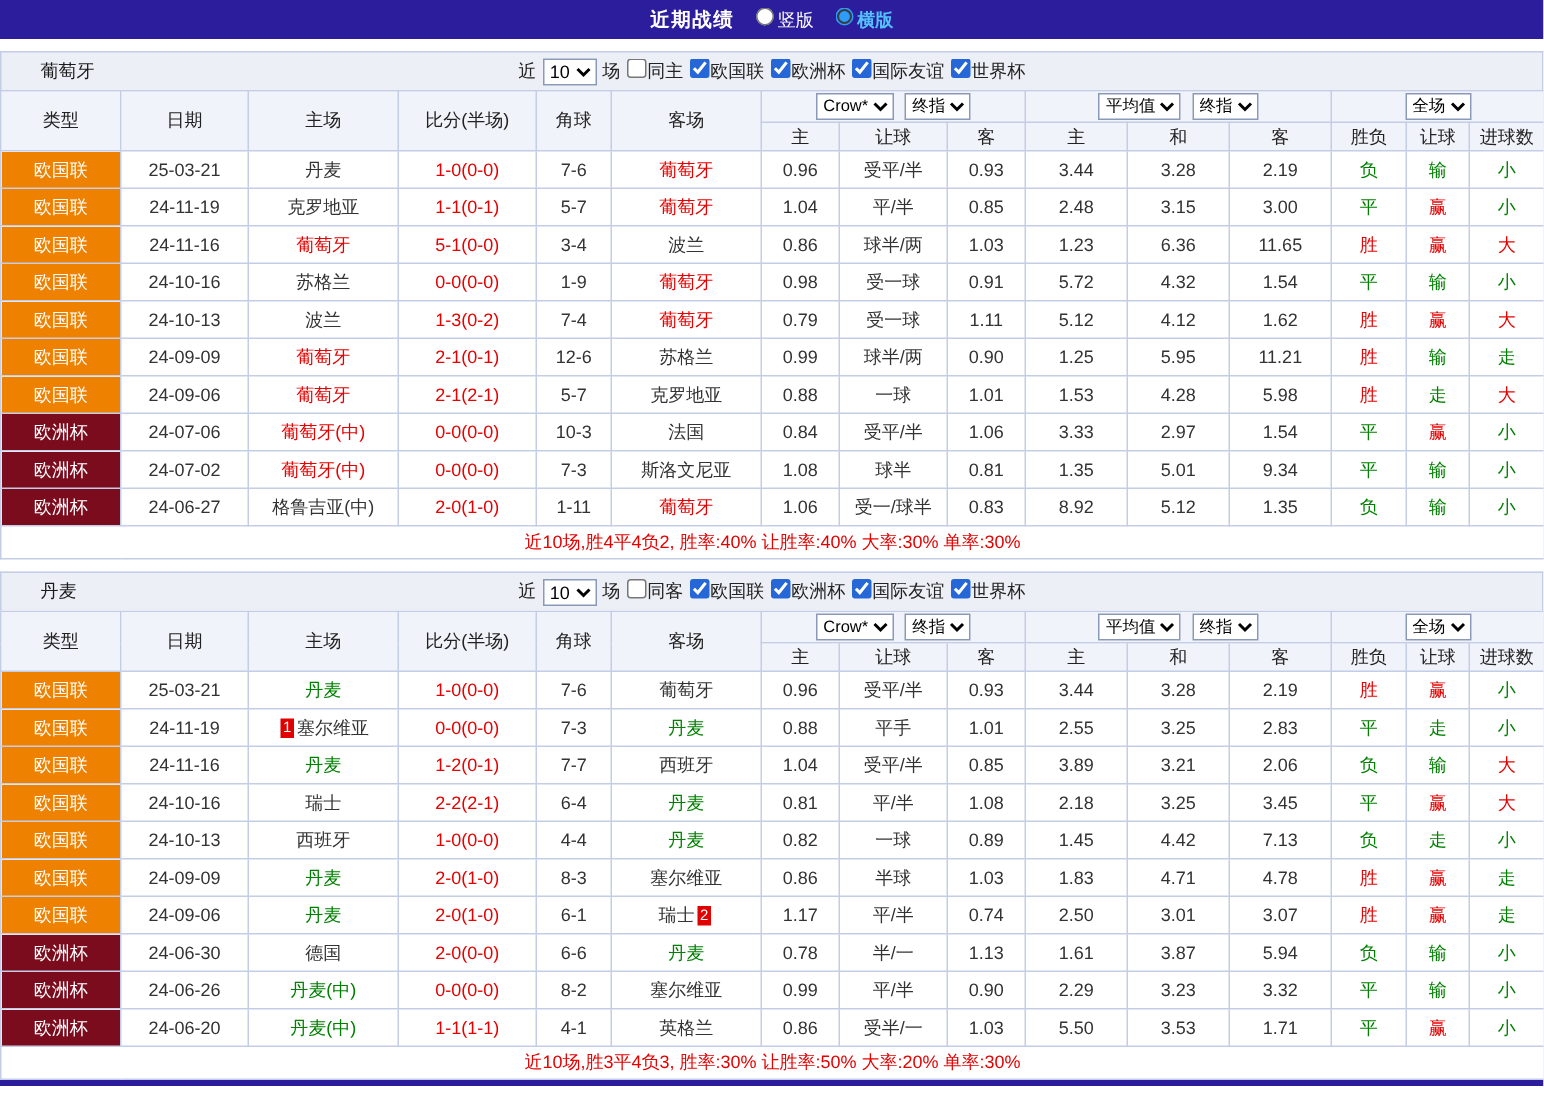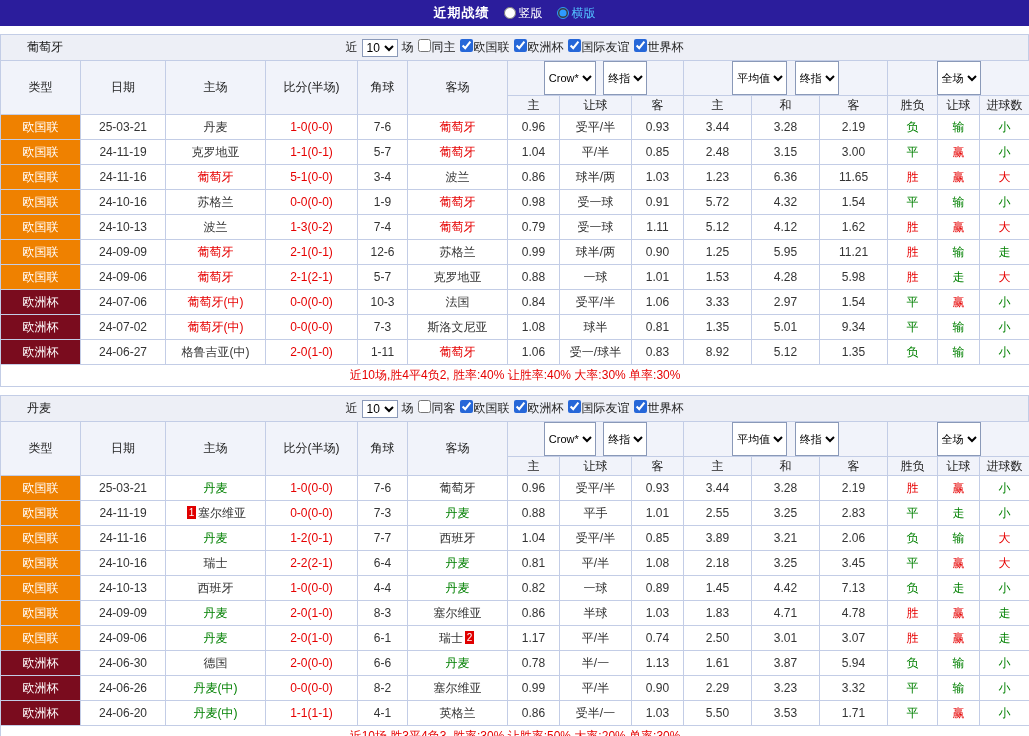--- a/index.html
+++ b/index.html
@@ -11,23 +11,23 @@
     font-size: 12px;
     color: #222;
   }
   .topbar {
     height: 26px;
     background: var(--topbar-bg, #2b1d9c);
     display: flex; align-items: center; justify-content: center; gap: 14px;
     color: #fff; font-size: 13px;
   }
   .topbar .title { font-weight: bold; letter-spacing: 1px; text-align: right; }
-  .topbar label { display: inline-flex; align-items: center; gap: 3px; font-size: 12px; cursor: pointer; }
+  .topbar label { display: inline-flex; align-items: flex-start; gap: 3px; font-size: 12px; cursor: pointer; }
   .topbar input[type=radio] { margin: 0; width: 12px; height: 12px; accent-color: #2e9bff; }
-  .lbl-h span { color: var(--radio-selected-label, #53c2ff); }
+  .lbl-h span { color: var(--radio-selected-label, #53c2ff); font-weight: bold; }
 
   .section { margin-top: 8px; }
   .sec-head {
     height: 26px;
     background: var(--sechead-bg, #edeff6);
     border: 1px solid var(--border, #c3cde6);
     border-bottom: 0;
     display: flex; align-items: center; padding: 0 8px; position: relative;
   }
   .sec-team { position: absolute; left: 26px; color: #1a1a1a; }
@@ -38,21 +38,21 @@
 
   table { border-collapse: collapse; table-layout: fixed; width: 1029px; }
   th, td {
     border: 1px solid var(--border, #c3cde6);
     text-align: center; white-space: nowrap; overflow: hidden;
     padding: 0; font-weight: normal;
   }
   thead th { background: var(--head-bg, #f1f3fa); }
   thead tr.h1 th { height: 21px; }
   thead tr.h2 th { height: 19px; }
-  thead select { height: 34px; font-size: 11px; border: 1px solid #8a99b8; background: #fff; margin: 0 2px; }
+  thead select { height: 18px; font-size: 11px; border: 1px solid #8a99b8; background: #fff; margin: 0 2px; }
   tbody td { height: 25px; color: #333; }
   td.typecell { color: #fff; }
   td.nl { background: var(--nl-bg, #ef8100); }
   td.ec { background: var(--ec-bg, #7a0c1e); }
   .red   { color: var(--accent-red, #e60000); }
   .green { color: var(--accent-green, #008000); }
   .team-red   { color: var(--accent-red, #e60000); }
   .team-green { color: var(--accent-green, #008000); }
   .rc {
     display: inline-block; background: #e00000; color: #fff;

